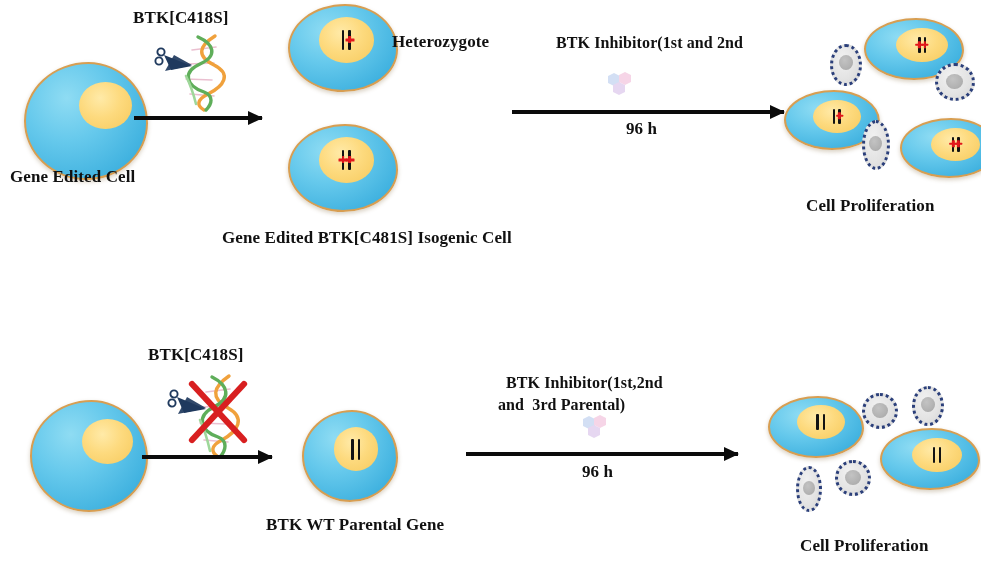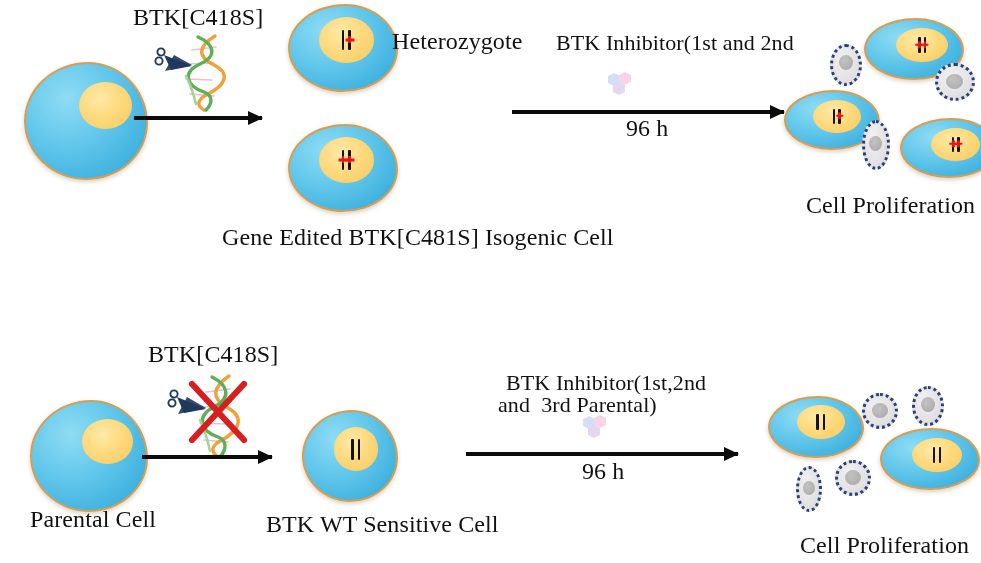--- a/index.html
+++ b/index.html
@@ -4,22 +4,22 @@
 <title>BTK C481S Isogenic Cell Model Workflow</title>
 <style>
   html,body{margin:0;padding:0;background:#ffffff;}
   body{
     width:981px;height:563px;position:relative;overflow:hidden;
     font-family:"Liberation Serif","DejaVu Serif",serif;
     color:#1a1a1a;
   }
   #canvas{position:absolute;left:0;top:0;width:981px;height:563px;}
   .lbl{position:absolute;white-space:pre;font-family:"Liberation Serif","DejaVu Serif",serif;color:#111;letter-spacing:.1px;}
-  .lbl.sz18{font-size:24px;line-height:23px;}
-  .lbl.sz17{font-size:22px;line-height:22px;}
+  .lbl.sz18{font-size:17px;line-height:23px;font-weight:bold;}
+  .lbl.sz17{font-size:16px;line-height:22px;font-weight:bold;}
 
   
   .cell{position:absolute;}
   .cell .body{
     position:absolute;left:0;top:0;width:100%;height:100%;
     border-radius:52% 48% 50% 50%/50% 52% 48% 50%;
     background:radial-gradient(ellipse at 34% 30%, #8fdcf3 0%, #66c9ec 38%, #42b3e0 76%, #2f9fcf 100%);
     border:2.6px solid #d79e52;
     box-sizing:border-box;
     box-shadow:0 2px 4px rgba(120,90,40,.28);
@@ -72,20 +72,21 @@
 </style>
 </head>
 <body>
 
 <div id="canvas">
 
   <div class="cell" style="left:24px;top:62px;width:124px;height:118px;">
     <div class="body"></div>
     <div class="nuc" style="left:44%;top:17%;width:43%;height:40%;"></div>
   </div>
+  <div class="lbl sz18" style="left:10px;top:165px;">Gene Edited Cell</div>
 
   <div class="lbl sz18" style="left:133px;top:6px;">BTK[C418S]</div>
 
   <div class="dnagrp" style="left:152px;top:30px;width:86px;height:84px;">
     <svg viewBox="0 0 86 84" width="86" height="84">
       <g fill="none" stroke-linecap="round">
 
         <g stroke="#e7b5c8" stroke-width="1.6" opacity=".85">
           <line x1="40" y1="20" x2="64" y2="17"></line>
           <line x1="36" y1="34" x2="62" y2="33"></line>
@@ -208,21 +209,20 @@
     <div class="dbody"></div>
     <div class="dnuc" style="left:26%;top:32%;width:46%;height:30%;"></div>
   </div>
 
   <div class="lbl sz18" style="left:806px;top:194px;">Cell Proliferation</div>
 
   <div class="cell" style="left:30px;top:400px;width:118px;height:112px;">
     <div class="body"></div>
     <div class="nuc" style="left:44%;top:17%;width:43%;height:40%;"></div>
   </div>
-  <div class="lbl sz18" style="left:30px;top:508px;">Parental Cell</div>
 
   <div class="lbl sz18" style="left:148px;top:343px;">BTK[C418S]</div>
 
   <div class="dnagrp" style="left:164px;top:370px;width:90px;height:92px;">
     <svg viewBox="0 0 90 92" width="90" height="92">
       <g fill="none" stroke-linecap="round">
         <g stroke="#e7b5c8" stroke-width="1.6" opacity=".85">
           <line x1="42" y1="22" x2="66" y2="19"></line>
           <line x1="38" y1="37" x2="64" y2="36"></line>
           <line x1="36" y1="53" x2="62" y2="54"></line>
@@ -252,21 +252,21 @@
   </div>
 
   <div class="cell" style="left:302px;top:410px;width:96px;height:92px;">
     <div class="body"></div>
     <div class="nuc" style="left:33%;top:19%;width:46%;height:47%;"></div>
     <div class="bars" style="left:33%;top:19%;width:46%;height:47%;gap:4px;">
       <div class="bar" style="height:21px;"></div>
       <div class="bar" style="height:21px;"></div>
     </div>
   </div>
-  <div class="lbl sz18" style="left:266px;top:513px;">BTK WT Sensitive Cell</div>
+  <div class="lbl sz18" style="left:266px;top:513px;">BTK WT Parental Gene</div>
 
   <div class="lbl sz17" style="left:506px;top:372px;">BTK Inhibitor(1st,2nd</div>
   <div class="lbl sz17" style="left:498px;top:394px;">and  3rd Parental)</div>
 
   <div class="mol" style="left:575px;top:415px;width:38px;height:32px;">
     <svg viewBox="0 0 38 32" width="38" height="32">
       <g opacity=".72">
         <polygon points="8,4 14,1 20,4 20,11 14,14 8,11" fill="#c3d4f0"></polygon>
         <polygon points="19,3 25,0 31,3 31,10 25,13 19,10" fill="#f3c6de"></polygon>
         <polygon points="13,13 19,10 25,13 25,20 19,23 13,20" fill="#ddc8ec"></polygon>

